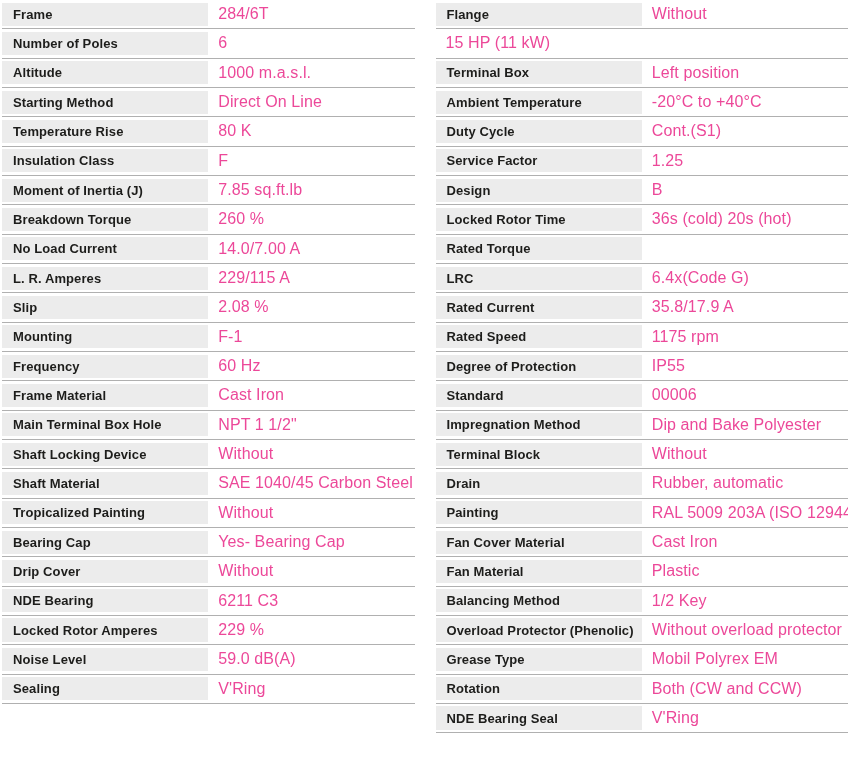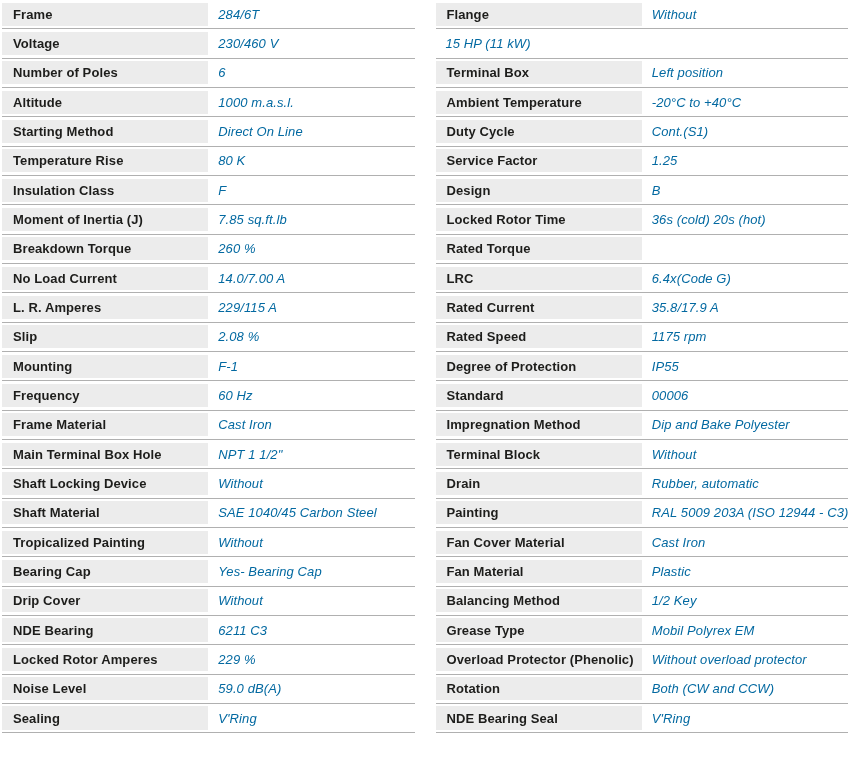--- a/index.html
+++ b/index.html
@@ -46,43 +46,38 @@
     white-space: nowrap;
     overflow: hidden;
   }
   .value-cell {
     box-sizing: border-box;
     flex: 1;
     background: #ffffff;
     display: flex;
     align-items: center;
     padding: 0 6px 0 10px;
-    font-size: 13px;
+    font-size: 16px;
     font-weight: 400;
-    color: #0369a1;
+    color: #ec4899;
     letter-spacing: 0.1px;
     white-space: nowrap;
     overflow: hidden;
-    font-style: italic;
   }
 </style>
 </head>
 <body>
 
 <div class="spec-grid">
   <div class="spec-table">
   <div class="spec-row">
     <div class="label-cell">Frame</div>
     <div class="value-cell">284/6T</div>
   </div>
 
-  <div class="spec-row">
-    <div class="label-cell">Voltage</div>
-    <div class="value-cell">230/460 V</div>
-  </div>
 
   <div class="spec-row">
     <div class="label-cell">Number of Poles</div>
     <div class="value-cell">6</div>
   </div>
 
   <div class="spec-row">
     <div class="label-cell">Altitude</div>
     <div class="value-cell">1000 m.a.s.l.</div>
   </div>
@@ -291,30 +286,30 @@
     <div class="label-cell">Fan Material</div>
     <div class="value-cell">Plastic</div>
   </div>
 
   <div class="spec-row">
     <div class="label-cell">Balancing Method</div>
     <div class="value-cell">1/2 Key</div>
   </div>
 
   <div class="spec-row">
+    <div class="label-cell">Overload Protector (Phenolic)</div>
+    <div class="value-cell">Without overload protector</div>
+  </div>
+
+  <div class="spec-row">
     <div class="label-cell">Grease Type</div>
     <div class="value-cell">Mobil Polyrex EM</div>
   </div>
 
   <div class="spec-row">
-    <div class="label-cell">Overload Protector (Phenolic)</div>
-    <div class="value-cell">Without overload protector</div>
-  </div>
-
-  <div class="spec-row">
     <div class="label-cell">Rotation</div>
     <div class="value-cell">Both (CW and CCW)</div>
   </div>
 
 
   <div class="spec-row">
     <div class="label-cell">NDE Bearing Seal</div>
     <div class="value-cell">V'Ring</div>
   </div>
 </div>

